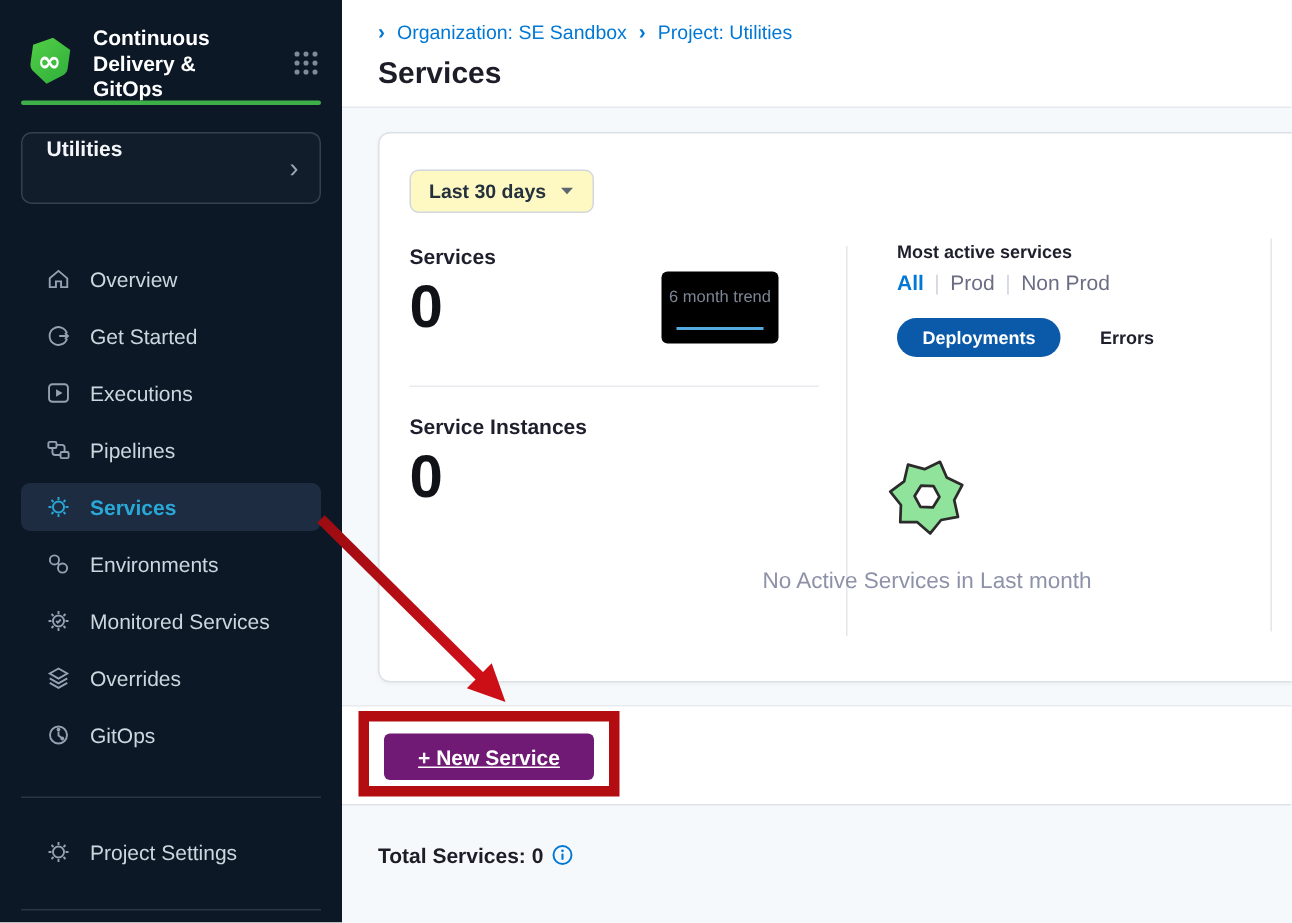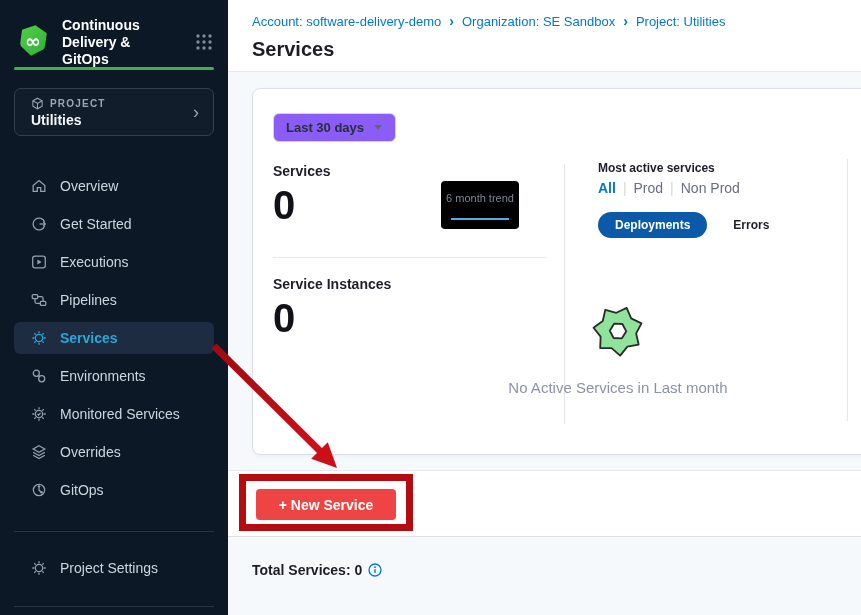--- a/index.html
+++ b/index.html
@@ -32,21 +32,21 @@
 
   
   .main-header { position:absolute; left:228px; top:0; width:633px; height:72px; background:#ffffff; border-bottom:1px solid #e5e8ec; }
   .breadcrumb { position:absolute; left:24px; top:13px; font-size:13px; color:#0278d5; display:flex; align-items:center; gap:8px; white-space:nowrap; }
   .crumb { cursor:pointer; }
   .crumb-sep { color:#0278d5; font-size:14px; font-weight:bold; }
   .page-title { position:absolute; left:24px; top:38px; font-size:20px; font-weight:bold; color:#1d1d28; }
 
   
   .card { position:absolute; left:252px; top:88px; width:628px; height:367px; background:#ffffff; border:1px solid #dce1e7; border-radius:8px; box-shadow:0 1px 3px rgba(40,60,80,.06); }
-  .time-filter { position:absolute; left:20px; top:24px; height:29px; padding:0 12px; display:flex; align-items:center; gap:9px; background:#8b5cf6; border:1px solid #d2d7dd; border-radius:6px; font-size:13px; font-weight:bold; color:#25303e; cursor:pointer; }
+  .time-filter { position:absolute; left:20px; top:24px; height:29px; padding:0 12px; display:flex; align-items:center; gap:9px; background:#fef9c3; border:1px solid #d2d7dd; border-radius:6px; font-size:13px; font-weight:bold; color:#25303e; cursor:pointer; }
 
   .stat-label { font-size:14px; font-weight:bold; color:#1e1e2d; }
   .stat-value { font-size:40px; font-weight:800; color:#111118; line-height:1.0; margin-top:6px; }
   .stat-services { position:absolute; left:20px; top:74px; }
   .trend-chip { position:absolute; left:188px; top:92px; width:78px; height:48px; background:#000000; border-radius:4px; }
   .trend-chip .t-label { font-size:11px; color:#7c8694; text-align:center; margin-top:11px; }
   .trend-chip .t-line { position:absolute; left:10px; bottom:9px; width:58px; height:2.5px; background:#55abe0; }
   .stat-divider { position:absolute; left:20px; top:168px; width:273px; height:1px; background:#e8eaee; }
   .stat-instances { position:absolute; left:20px; top:187px; }
 
@@ -59,21 +59,21 @@
   .ma-filters .f-sep { color:#d4d6de; }
   .ma-toggle { display:flex; align-items:center; gap:26px; margin-top:16px; }
   .pill { background:#0b5aa9; color:#ffffff; font-size:12px; font-weight:bold; padding:6px 17px; border-radius:13px; cursor:pointer; }
   .toggle-plain { font-size:12px; font-weight:600; color:#1f1f2c; cursor:pointer; }
   .ma-empty-art { position:absolute; left:333px; top:210px; width:64px; height:64px; }
   .ma-empty-text { position:absolute; left:240px; top:290px; width:250px; text-align:center; font-size:15px; color:#8e92a9; }
 
   
   .action-band { position:absolute; left:228px; top:470px; width:633px; height:67px; background:#ffffff; border-top:1px solid #e8ebee; border-bottom:1px solid #dde1e7; }
   .annotation-box { position:absolute; left:239px; top:474px; width:174px; height:57px; border:7px solid #b30d12; z-index:5; pointer-events:none; }
-  .new-service-btn { position:absolute; left:256px; top:489px; width:140px; height:31px; background:#ef4444; border:none; border-radius:4px; color:#ffffff; font-size:14px; font-weight:bold; font-family:"Liberation Sans",sans-serif; cursor:pointer; z-index:4; }
+  .new-service-btn { position:absolute; left:256px; top:489px; width:140px; height:31px; background:#701a75; border:none; border-radius:4px; color:#ffffff; font-size:14px; font-weight:bold; font-family:"Liberation Sans",sans-serif; cursor:pointer; z-index:4;text-decoration:underline; }
 
   .total-row { position:absolute; left:252px; top:562px; display:flex; align-items:center; gap:6px; font-size:14px; font-weight:bold; color:#1d1d28; }
 
   .arrow-overlay { position:absolute; left:0; top:0; width:861px; height:615px; pointer-events:none; z-index:6; }
 </style>
 </head>
 <body>
 
 <div class="sidebar">
   <div class="side-header">
@@ -101,27 +101,20 @@
           <circle cx="16" cy="10" r="1.7"></circle>
         <circle cx="4" cy="16" r="1.7"></circle>
           <circle cx="10" cy="16" r="1.7"></circle>
           <circle cx="16" cy="16" r="1.7"></circle>
       </g>
     </svg>
   </div>
   <div class="green-rule"></div>
 
   <div class="project-box">
-    <div class="row1">
-      <svg width="13" height="13" viewBox="0 0 14 14" fill="none" stroke="currentColor" stroke-width="1.1">
-        <path d="M7 1.3l5 2.8v5.8L7 12.7 2 9.9V4.1z"></path>
-          <path d="M2 4.1l5 2.8 5-2.8M7 6.9v5.8"></path>
-      </svg>
-      <span class="project-label">PROJECT</span>
-    </div>
     <div class="project-name">Utilities</div>
     <span class="project-chevron">›</span>
   </div>
 
   <div class="nav">
     <div class="nav-item">
       <svg class="nicon" viewBox="0 0 20 20" fill="none" stroke="currentColor" stroke-width="1.4">
           <path d="M3.5 9.5L10 4l6.5 5.5V16h-4.6v-4.2H8.1V16H3.5z"></path>
         </svg>
       <span>Overview</span>
@@ -198,21 +191,20 @@
       <circle cx="10" cy="10" r="4.1"></circle>
       <path d="M10 2.6v2.2M10 15.2v2.2M2.6 10h2.2M15.2 10h2.2M4.8 4.8l1.5 1.5M13.7 13.7l1.5 1.5M15.2 4.8l-1.5 1.5M6.3 13.7l-1.5 1.5"></path>
     </svg>
     <span>Project Settings</span>
   </div>
   <div class="side-divider" style="top:606px"></div>
 </div>
 
 <div class="main-header">
   <div class="breadcrumb">
-    <span class="crumb">Account: software-delivery-demo</span>
     <span class="crumb-sep">›</span>
     <span class="crumb">Organization: SE Sandbox</span>
     <span class="crumb-sep">›</span>
     <span class="crumb">Project: Utilities</span>
   </div>
   <div class="page-title">Services</div>
 </div>
 
 <div class="card">
   <div class="time-filter">

